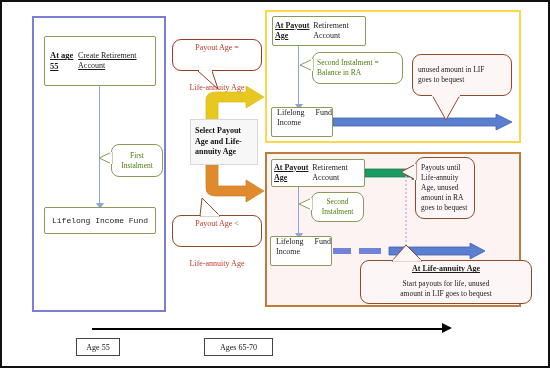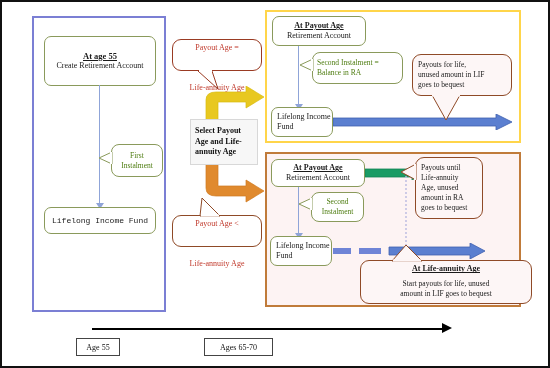--- a/index.html
+++ b/index.html
@@ -5,22 +5,22 @@
   html,body{margin:0;padding:0;background:#ffffff;}
   body{width:550px;height:368px;overflow:hidden;
        font-family:"Liberation Serif","DejaVu Serif",serif;}
   #page{position:relative;width:550px;height:368px;box-sizing:border-box;
         border:2px solid #111;background:#ffffff;}
 
   .abs{position:absolute;box-sizing:border-box;}
 
   
   .rbox{
-    border:1px solid #8a9a5b;border-radius:7px;background:#ffffff;
-    display:flex;flex-direction:column;align-items:center;justify-content:center;
+    border:1px solid #8a9a5b;border-radius:2px;background:#ffffff;
+    display:flex;flex-direction:row;align-items:center;justify-content:center;
     text-align:left;color:#1a1a1a;line-height:1.25;
   }
   .rbox .ttl{font-weight:bold;text-decoration:underline;}
 
   
   #left-container{left:30px;top:14px;width:134px;height:296px;
     border:2px solid #7b7fd4;background:rgba(255,255,255,0);}
 
   
   #yellow-container{left:263px;top:8px;width:256px;height:133px;
@@ -69,21 +69,21 @@
 </style>
 </head>
 <body>
 
 <div id="page">
 
   <div class="abs" id="left-container"></div>
 
   <div class="abs rbox" style="left:42px;top:34px;width:112px;height:50px;padding:3px 5px;">
     <div class="ttl t85">At age 55</div>
-    <div class="t8" style="margin-top:0;">Create Retirement Account</div>
+    <div class="t8" style="margin-top:0;text-decoration:underline;">Create Retirement Account</div>
   </div>
 
   <div class="abs vline" style="left:97px;top:83px;width:1.2px;height:120px;"></div>
   <div class="vhead" style="left:93.5px;top:201px;"></div>
 
   <div class="abs callout" style="left:109px;top:142px;width:52px;height:33px;padding:2px 3px;text-align:center;">
     <div class="t75">First</div>
     <div class="t75">Instalment</div>
   </div>
 
@@ -148,21 +148,20 @@
   <div class="abs rbox" style="left:269px;top:105px;width:62px;height:30px;align-items:flex-start;padding-left:5px;">
     <div class="t8">Lifelong Income</div>
     <div class="t8">Fund</div>
   </div>
 
   <svg class="abs" style="left:331px;top:112px;width:180px;height:16px;" viewBox="0 0 180 16">
     <polygon points="0,4 163,4 163,0 179,8 163,16 163,12 0,12" fill="#5b7fd0" stroke="#3f5fae" stroke-width="0.8"></polygon>
   </svg>
 
   <div class="abs callout-brown" style="left:410px;top:52px;width:100px;height:42px;padding:2px 5px;">
-    <div class="t75">Payouts for life,</div>
     <div class="t75">unused amount in LIF</div>
     <div class="t75">goes to bequest</div>
   </div>
   <svg class="abs" style="left:428px;top:93px;width:32px;height:26px;" viewBox="0 0 32 26">
     <polygon points="2,0 16,25 30,0" fill="#fdf6f6" stroke="#8f4a27" stroke-width="1"></polygon>
     <line x1="2" y1="0.6" x2="30" y2="0.6" stroke="#fdf6f6" stroke-width="2"></line>
   </svg>
 
   <div class="abs" id="orange-container"></div>
 
@@ -195,21 +194,21 @@
     <div class="t8">Lifelong Income</div>
     <div class="t8">Fund</div>
   </div>
 
   <svg class="abs" style="left:331px;top:241px;width:180px;height:16px;" viewBox="0 0 180 16">
     <rect x="0" y="5" width="18" height="6" fill="#6f84d6"></rect>
     <rect x="26" y="5" width="22" height="6" fill="#6f84d6"></rect>
     <polygon points="56,4 137,4 137,0 152,8 137,16 137,12 56,12" fill="#5b7fd0" stroke="#3f5fae" stroke-width="0.8"></polygon>
   </svg>
 
-  <div class="abs callout-brown" style="left:413px;top:155px;width:68px;height:62px;padding:2px 5px;">
+  <div class="abs callout-brown" style="left:413px;top:155px;width:60px;height:62px;padding:2px 5px;">
     <div class="t75">Payouts until</div>
     <div class="t75">Life-annuity</div>
     <div class="t75">Age, unused</div>
     <div class="t75">amount in RA</div>
     <div class="t75">goes to bequest</div>
   </div>
   <svg class="abs" style="left:399px;top:161px;width:16px;height:18px;" viewBox="0 0 16 18">
     <polygon points="0,9 15,1 15,17" fill="#fdf6f6" stroke="#8f4a27" stroke-width="1"></polygon>
     <line x1="14" y1="1" x2="14" y2="17" stroke="#fdf6f6" stroke-width="2"></line>
   </svg>

